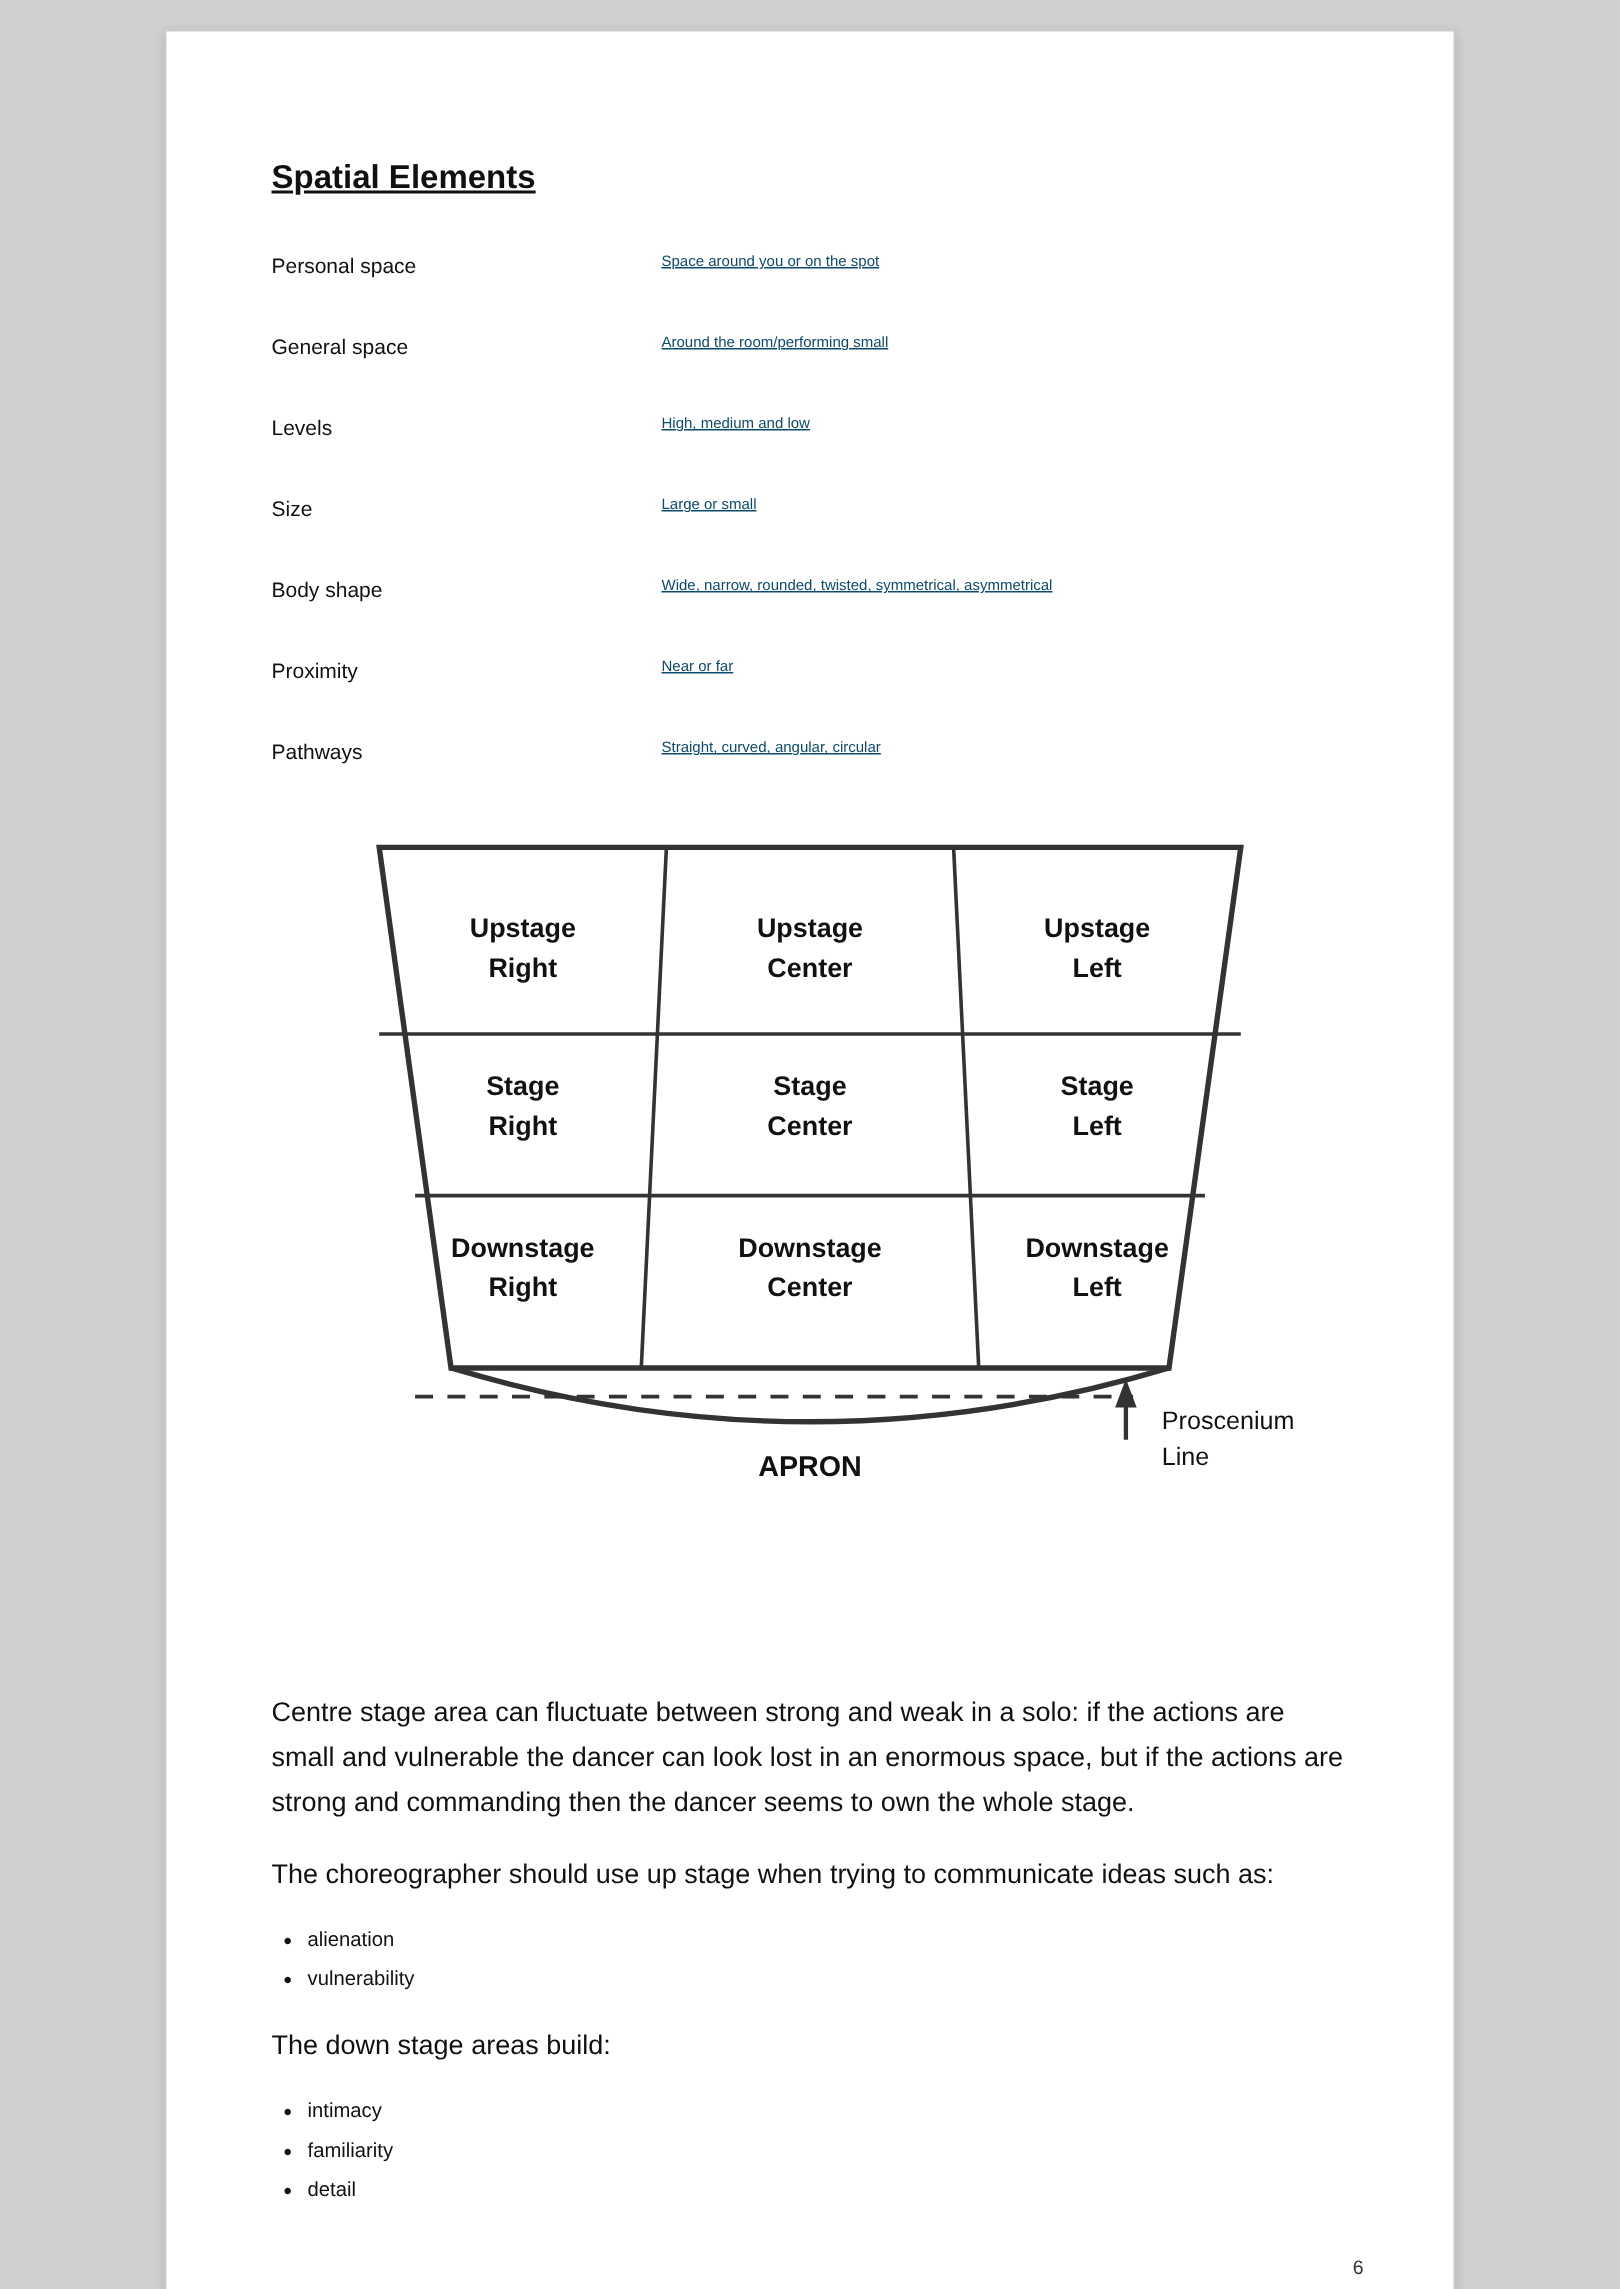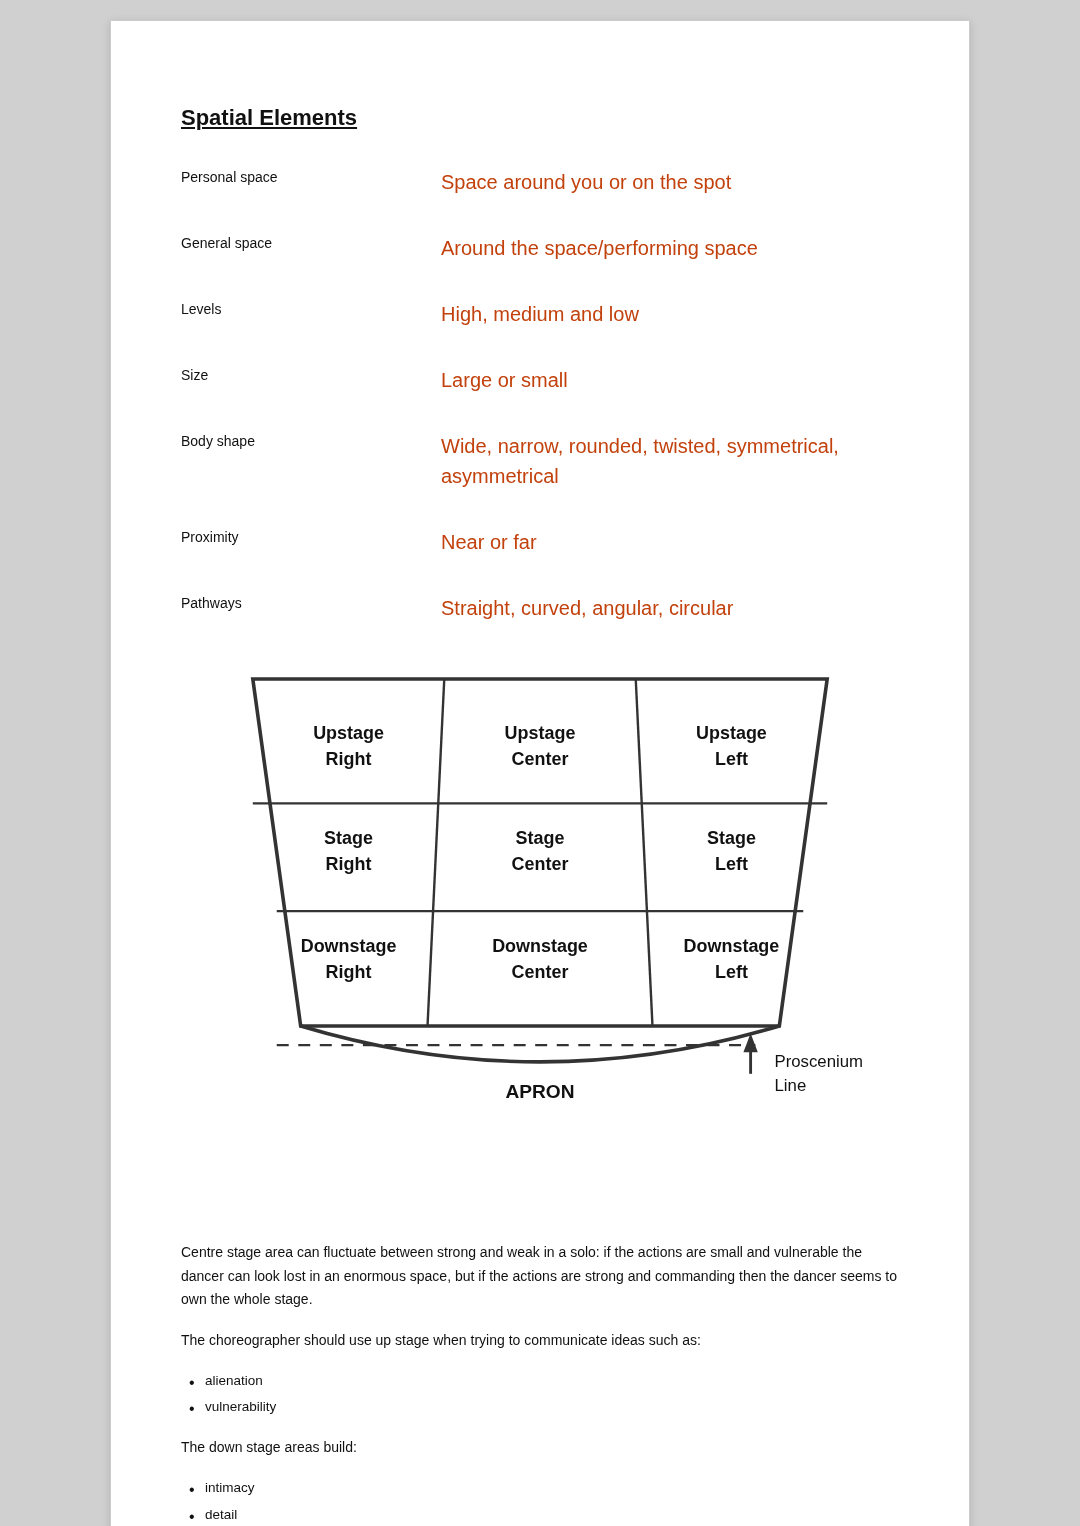--- a/index.html
+++ b/index.html
@@ -60,40 +60,41 @@
     .elements-table .label {
       width: 260px;
       min-width: 260px;
       font-size: 14px;
       color: #111;
       padding-top: 2px;
     }
 
     .elements-table .value {
       flex: 1;
-      font-size: 20px;
-      color: #c2410c;
+      font-size: 10px;
+      color: #0c4a6e;
       line-height: 1.5;
+      text-decoration: underline;
     }
 
     
     .stage-container {
       display: flex;
       justify-content: flex-end;
       margin: 30px 0 36px 0;
     }
 
     .stage-svg {
       width: 100%;
       height: 100%;
     }
 
     
     .body-text {
-      font-size: 14px;
+      font-size: 18px;
       color: #111;
       line-height: 1.65;
       margin-bottom: 18px;
     }
 
     .bullet-list {
       margin: 0 0 18px 0;
       padding-left: 0;
       list-style: none;
     }
@@ -123,21 +124,21 @@
   <h1 class="title">Spatial Elements</h1>
 
   <div class="elements-table">
 
   <div class="row">
         <div class="label">Personal space</div>
         <div class="value">Space around you or on the spot</div>
       </div>
       <div class="row">
         <div class="label">General space</div>
-        <div class="value">Around the space/performing space</div>
+        <div class="value">Around the room/performing small</div>
       </div>
       <div class="row">
         <div class="label">Levels</div>
         <div class="value">High, medium and low</div>
       </div>
       <div class="row">
         <div class="label">Size</div>
         <div class="value">Large or small</div>
       </div>
       <div class="row">
@@ -213,17 +214,18 @@
 
       <li>alienation</li>
       <li>vulnerability</li>
     </ul>
 
   <p class="body-text">The down stage areas build:</p>
 
   <ul class="bullet-list">
 
   <li>intimacy</li>
+      <li>familiarity</li>
       <li>detail</li>
     </ul>
 
   <div class="page-number">6</div>
 </div>
 
 </body></html>

